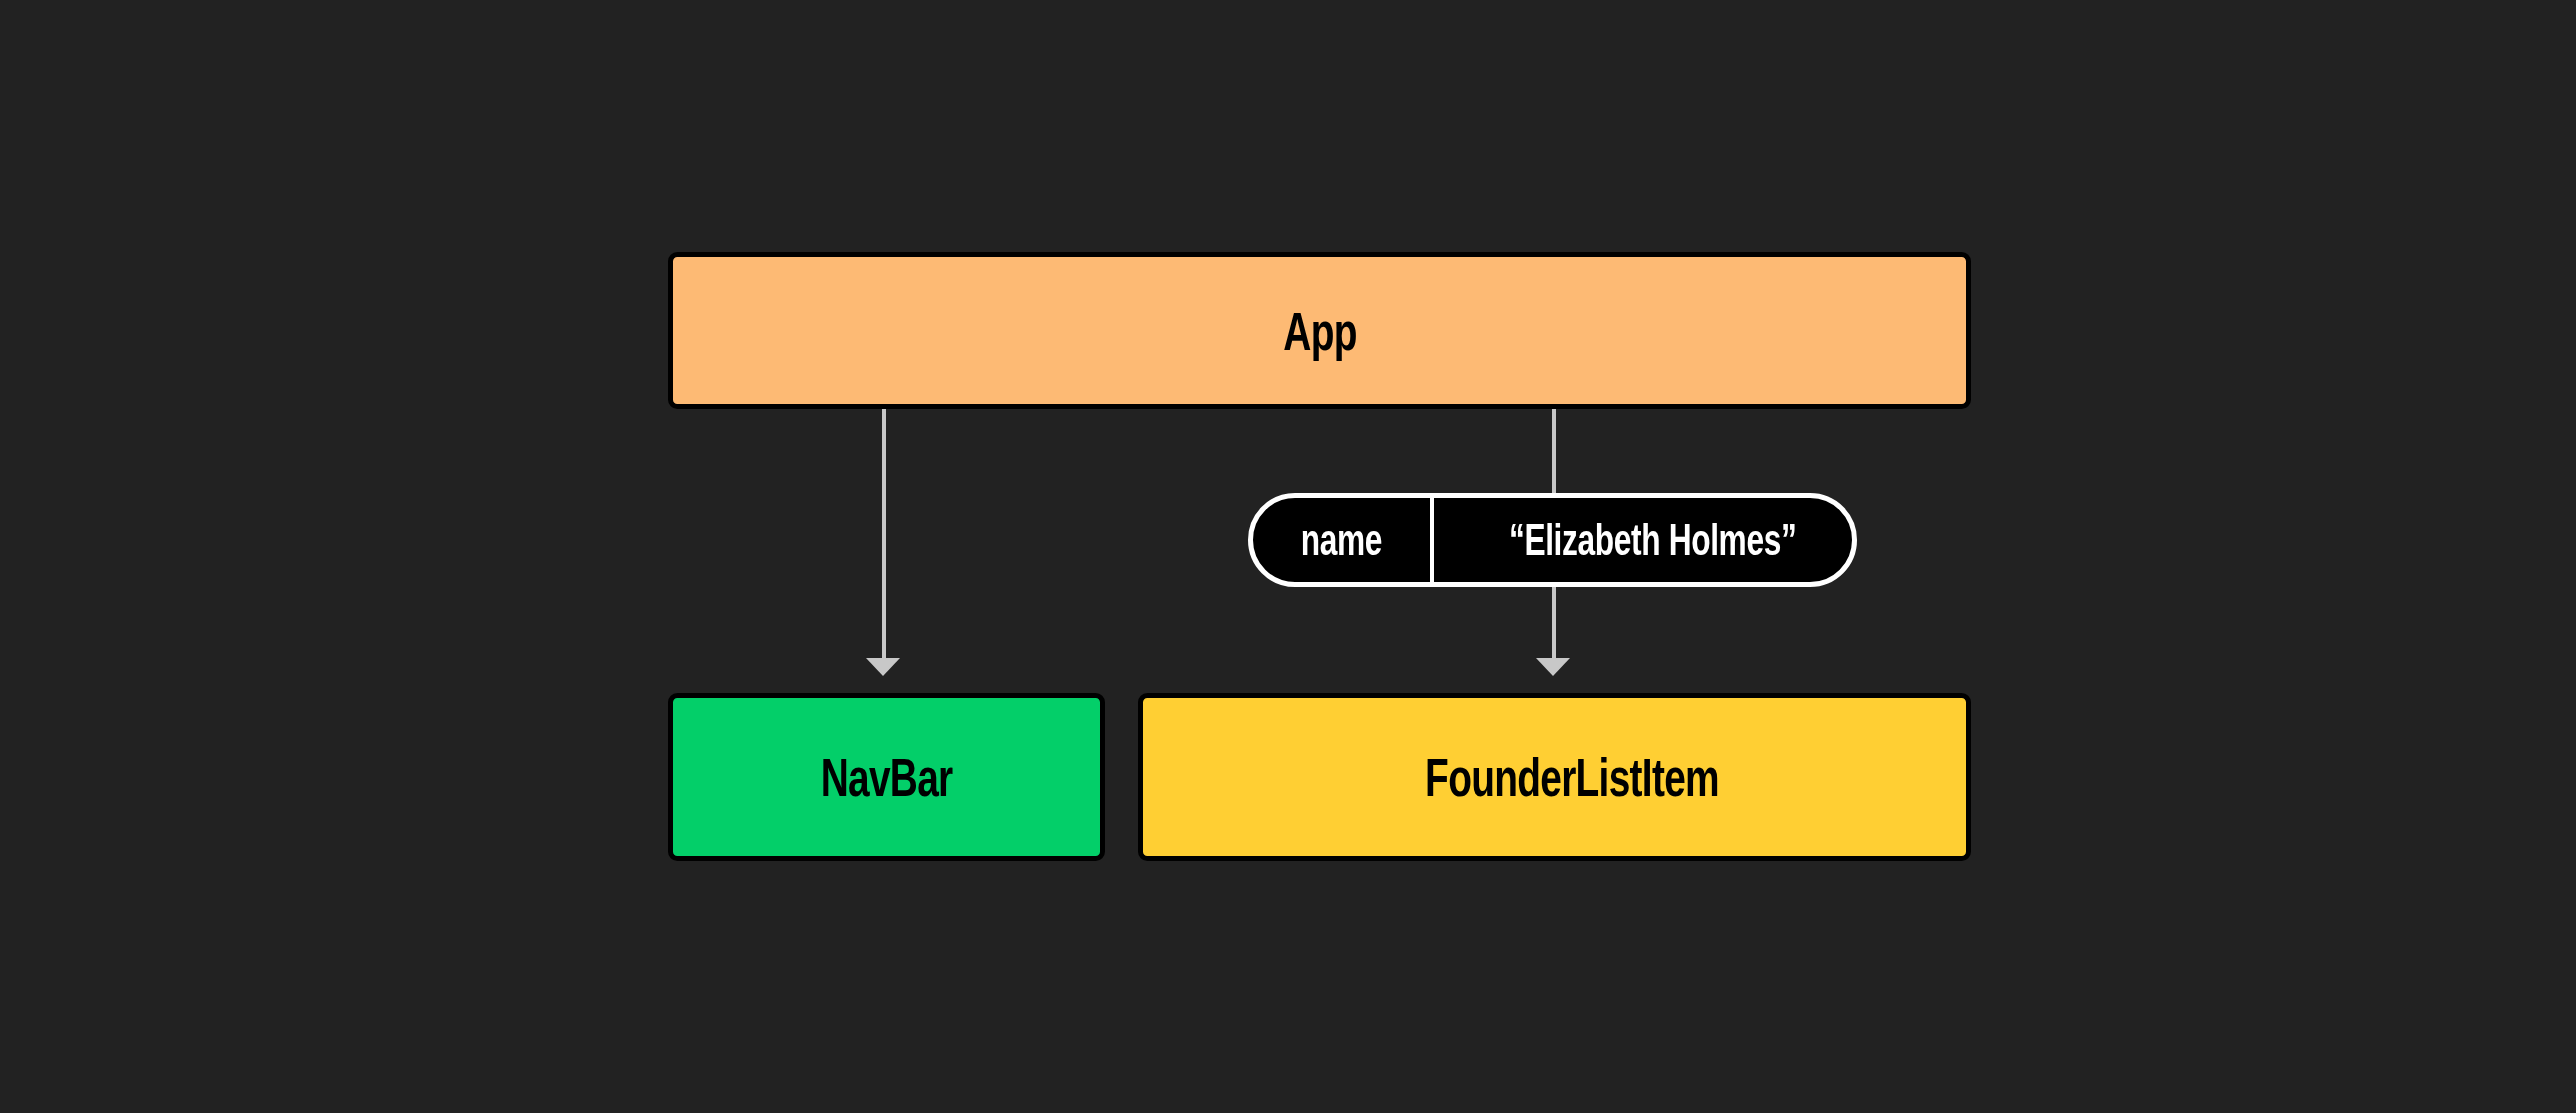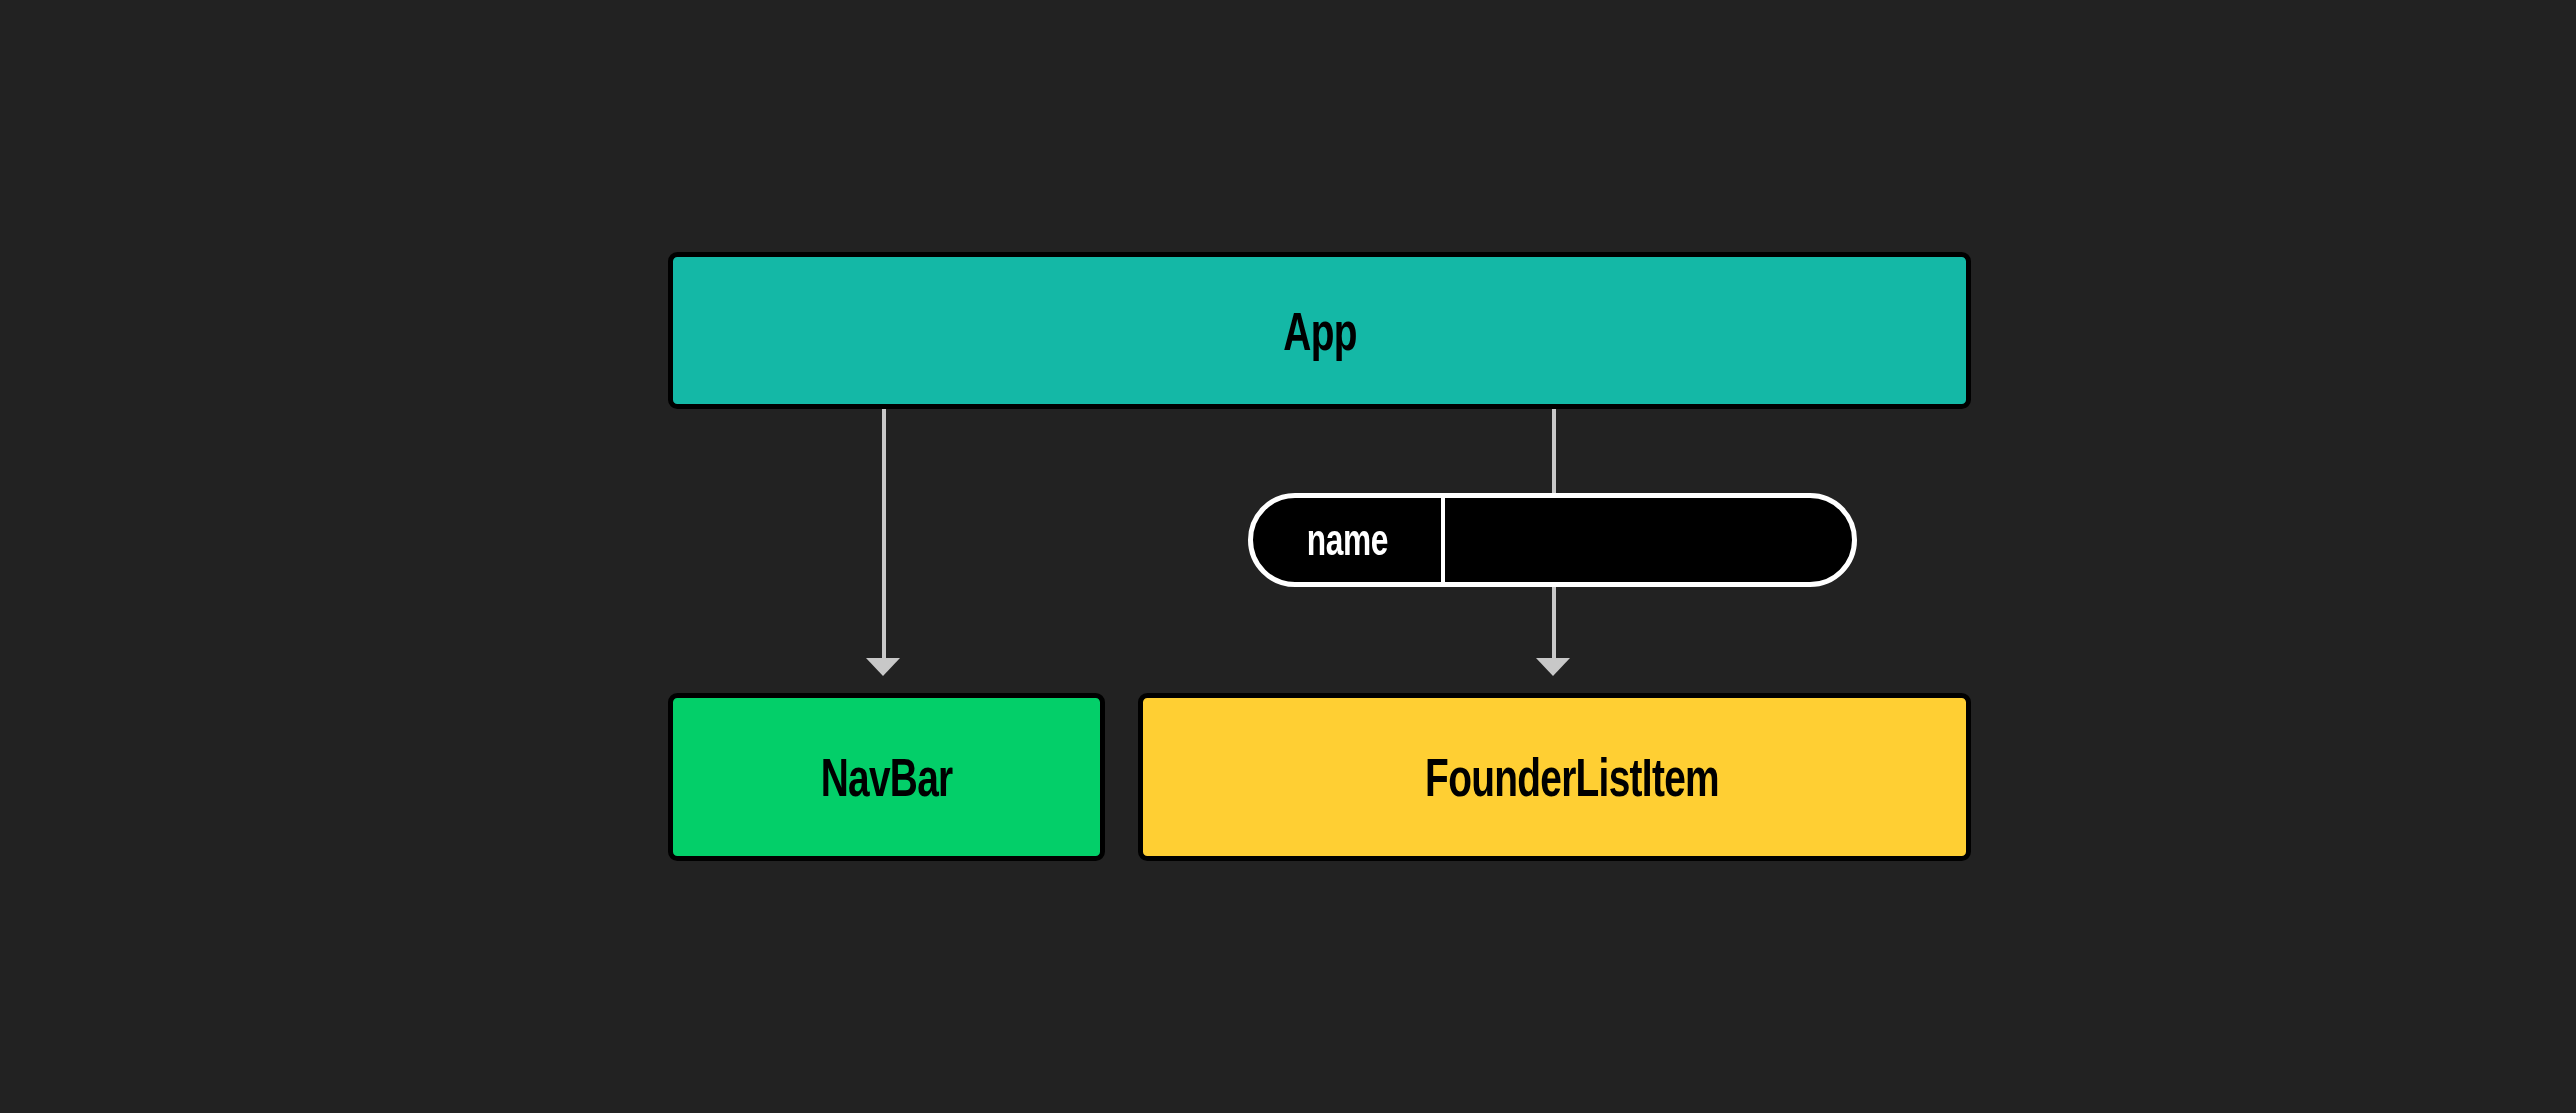--- a/index.html
+++ b/index.html
@@ -63,35 +63,38 @@
     }
     .pill-value {
       flex: 1;
       display: flex; align-items: center; justify-content: center;
     }
     .pill span { display: inline-block; transform: scaleX(0.72); letter-spacing: -0.5px; white-space: nowrap; }
   </style>
 </head>
 <body>
 
-<div id="app-box" class="box" style="background:#14b8a6;">
+<div id="app-box" class="box" style="background:#fdba74;">
   <span>App</span>
 </div>
 
 <div class="line" style="left:882px; top:409px; height:252px;"></div>
 <div class="arrowhead" style="left:866px; top:658px;"></div>
 
 <div class="line" style="left:1552px; top:409px; height:86px;"></div>
 <div class="line" style="left:1552px; top:586px; height:75px;"></div>
 <div class="arrowhead" style="left:1536px; top:658px;"></div>
 
 <div class="pill">
   <div class="pill-key">
     <span>name</span>
   </div>
+  <div class="pill-value">
+    <span>“Elizabeth Holmes”</span>
+  </div>
 </div>
 
 <div id="navbar-box" class="box" style="background:#03cf69;">
   <span>NavBar</span>
 </div>
 
 <div id="founder-box" class="box" style="background:#ffcf33;">
   <span>FounderListItem</span>
 </div>
 

